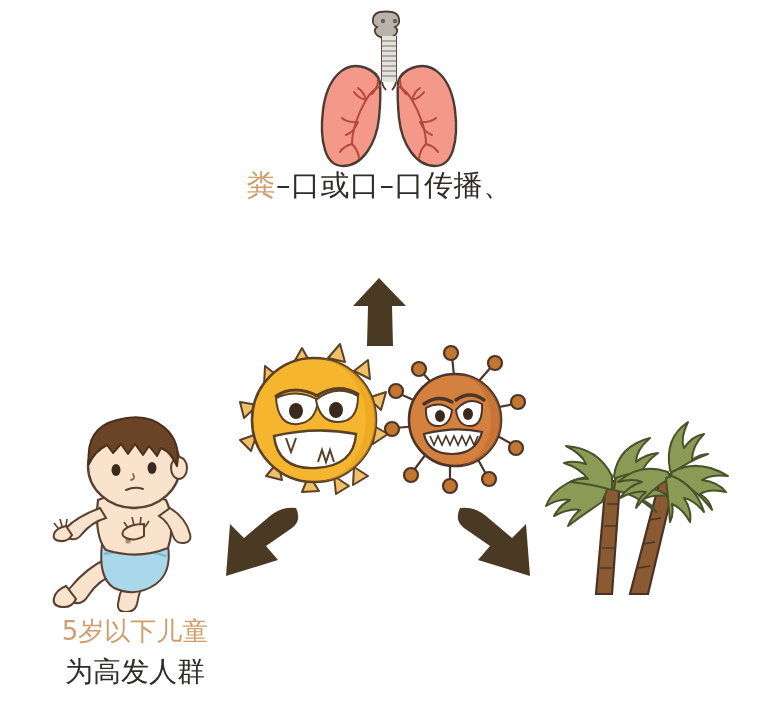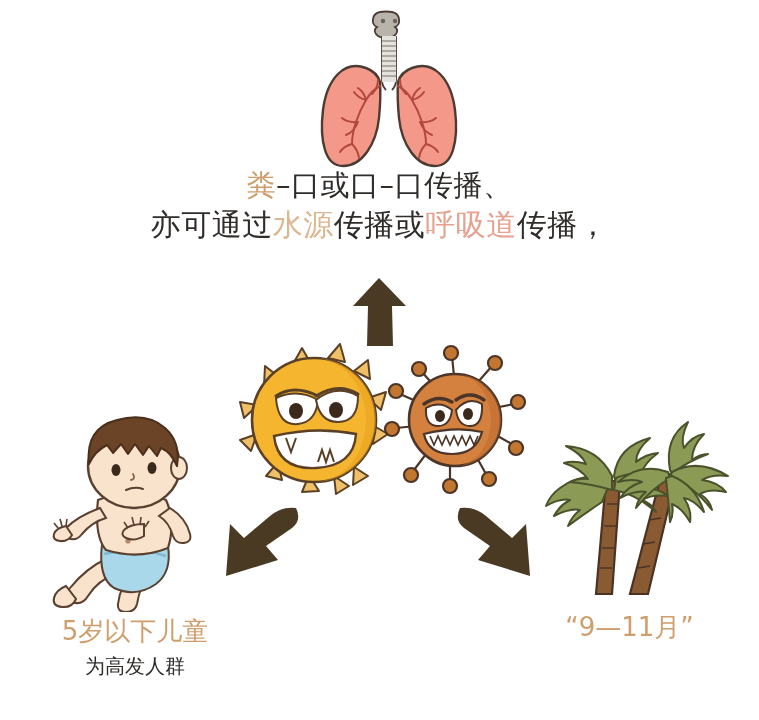--- a/index.html
+++ b/index.html
@@ -57,21 +57,21 @@
     font-size: 26px;
   }
   #season-caption {
     left: 500px;
     top: 610px;
     width: 259px;
     font-size: 26px;
   }
   .cap-line { display: block; }
   .cap-line.highlight { margin-bottom: 4px; text-align: center; }
-  .cap-line.plain { font-size: 20px; }
+  .cap-line.plain { font-size: 28px; }
 
   .ink   { color: #2f2c2a; }
   .tan   { color: #cf9e6d; }
   .sand  { color: #dcb68e; }
   .rose  { color: #e5a290; }
 
   
   #poster * { -webkit-font-smoothing: antialiased; }
 </style>
 </head>
@@ -117,23 +117,20 @@
         <path d="M120 114 q10 1 16 -4 M120 114 q4 10 12 13"></path>
         <path d="M126 136 q8 2 12 8 M126 136 q-6 6 -7 14"></path>
         <path d="M106 86 q-6 -6 -6 -14"></path>
       </g>
     </svg>
   </div>
 
   <div class="text-block" id="transmission-text">
     <div class="line1">
       <span class="tan">粪</span><span class="ink">–</span><span class="ink">口或口</span><span class="ink">–</span><span class="ink">口传播、</span>
-    </div>
-    <div class="line2">
-      <span class="ink">亦可通过</span><span class="sand">水源</span><span class="ink">传播或</span><span class="rose">呼吸道</span><span class="ink">传播，</span>
     </div>
   </div>
 
   <div class="art" id="arrow-up">
     <svg viewBox="0 0 62 72" width="62" height="72">
       <path d="M31 2 L58 30 L44 30 L45 70 L19 70 L20 30 L5 30 Z" fill="#4a3a23"></path>
     </svg>
   </div>
 
   <div class="art" id="virus-pair">
@@ -293,16 +290,15 @@
       </g>
     </svg>
   </div>
 
   <div class="text-block" id="age-group-caption">
     <span class="cap-line highlight tan">5岁以下儿童</span>
     <span class="cap-line plain ink">为高发人群</span>
   </div>
 
   <div class="text-block" id="season-caption">
-    <span class="cap-line highlight tan">“9—11月”</span>
   </div>
 
 </div>
 
 </body></html>

